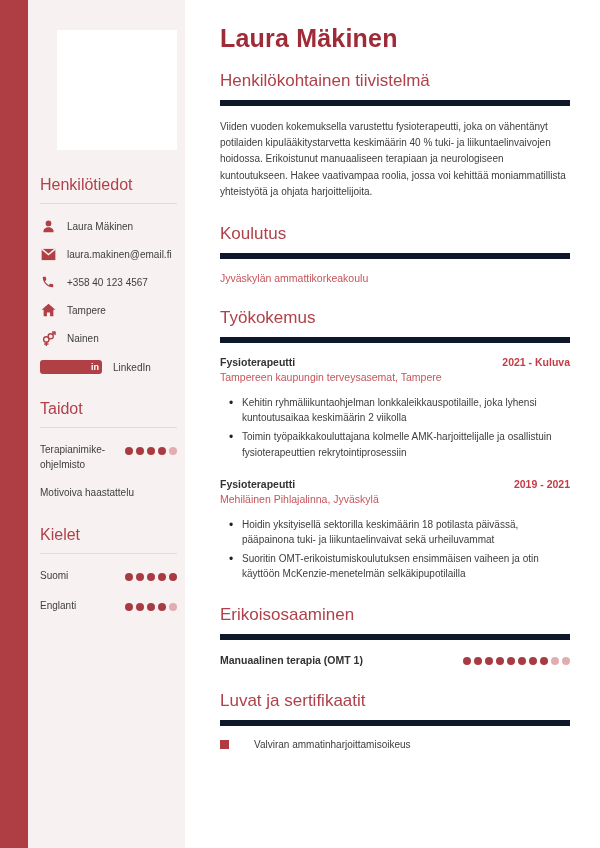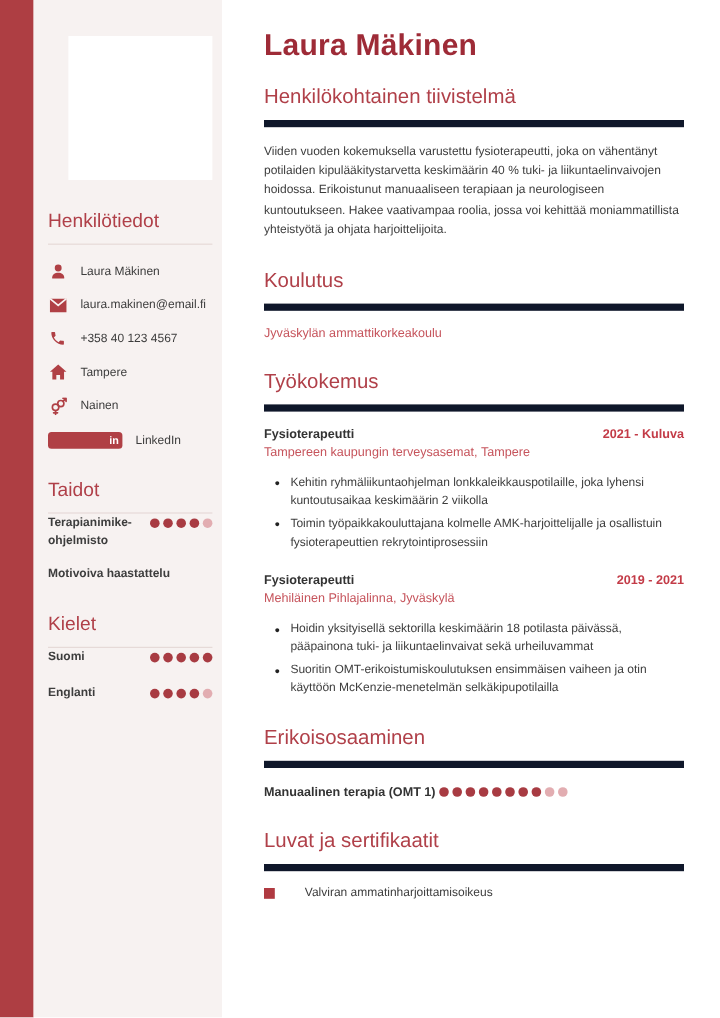--- a/index.html
+++ b/index.html
@@ -24,21 +24,21 @@
     display:flex;align-items:center;gap:11px;
     margin-bottom:14px;font-size:10px;color:#3d3d3d;
   }
   .cicon{flex:0 0 16px;display:flex;align-items:center;justify-content:center;}
   .cicon svg{display:block;}
   .li-badge{
     width:14px;height:14px;background:#b04045;border-radius:3px;
     color:#ffffff;font-size:9px;font-weight:bold;
     display:flex;align-items:center;justify-content:center;line-height:1;padding-left:48px;
   }
-  .skill-block{font-weight:bold;}
+  .skill-block{margin-top:14px;}
   .skill-row,.lang-row{
     display:flex;justify-content:space-between;align-items:flex-start;gap:6px;
     margin-bottom:13px;font-size:10px;color:#3d3d3d;line-height:1.5;
   }
   .skill-name{flex:1;}
   .dots{white-space:nowrap;margin-top:2px;}
   .dot{width:8px;height:8px;border-radius:50%;display:inline-block;margin-left:3px;}
   .dot-filled{background:#a83b42;}
   .dot-empty{background:#e2adb1;}
   .main{flex:1;box-sizing:border-box;padding:24px 30px 0 35px;}
@@ -57,21 +57,21 @@
   .entry-head{
     display:flex;justify-content:space-between;gap:10px;
     font-size:10.5px;font-weight:bold;color:#333333;
   }
   .entry-date{color:#c33b47;white-space:nowrap;}
   .entry-sub{font-size:10.5px;color:#c6545c;margin-top:3px;}
   .bullets{list-style:none;margin:12px 0 0;padding:0;font-size:10px;color:#3d3d3d;line-height:1.52;}
   .bullets li{padding-left:22px;position:relative;margin-bottom:4px;}
   .bullets li::before{content:"\2022";position:absolute;left:9px;top:-1px;font-size:12px;color:#222;}
   .spec-row{
-    display:flex;align-items:center;gap:0;
+    display:flex;justify-content:space-between;align-items:center;gap:0;
     font-size:10.5px;font-weight:bold;color:#333333;margin-bottom:6px;
   }
   .cert-item{display:flex;align-items:center;gap:25px;font-size:10px;color:#3d3d3d;margin-top:6px;}
   .sq{flex:0 0 9px;width:9px;height:9px;background:#b03a41;}
 </style>
 </head>
 <body>
 
 <div class="page">
   <div class="stripe"></div>

